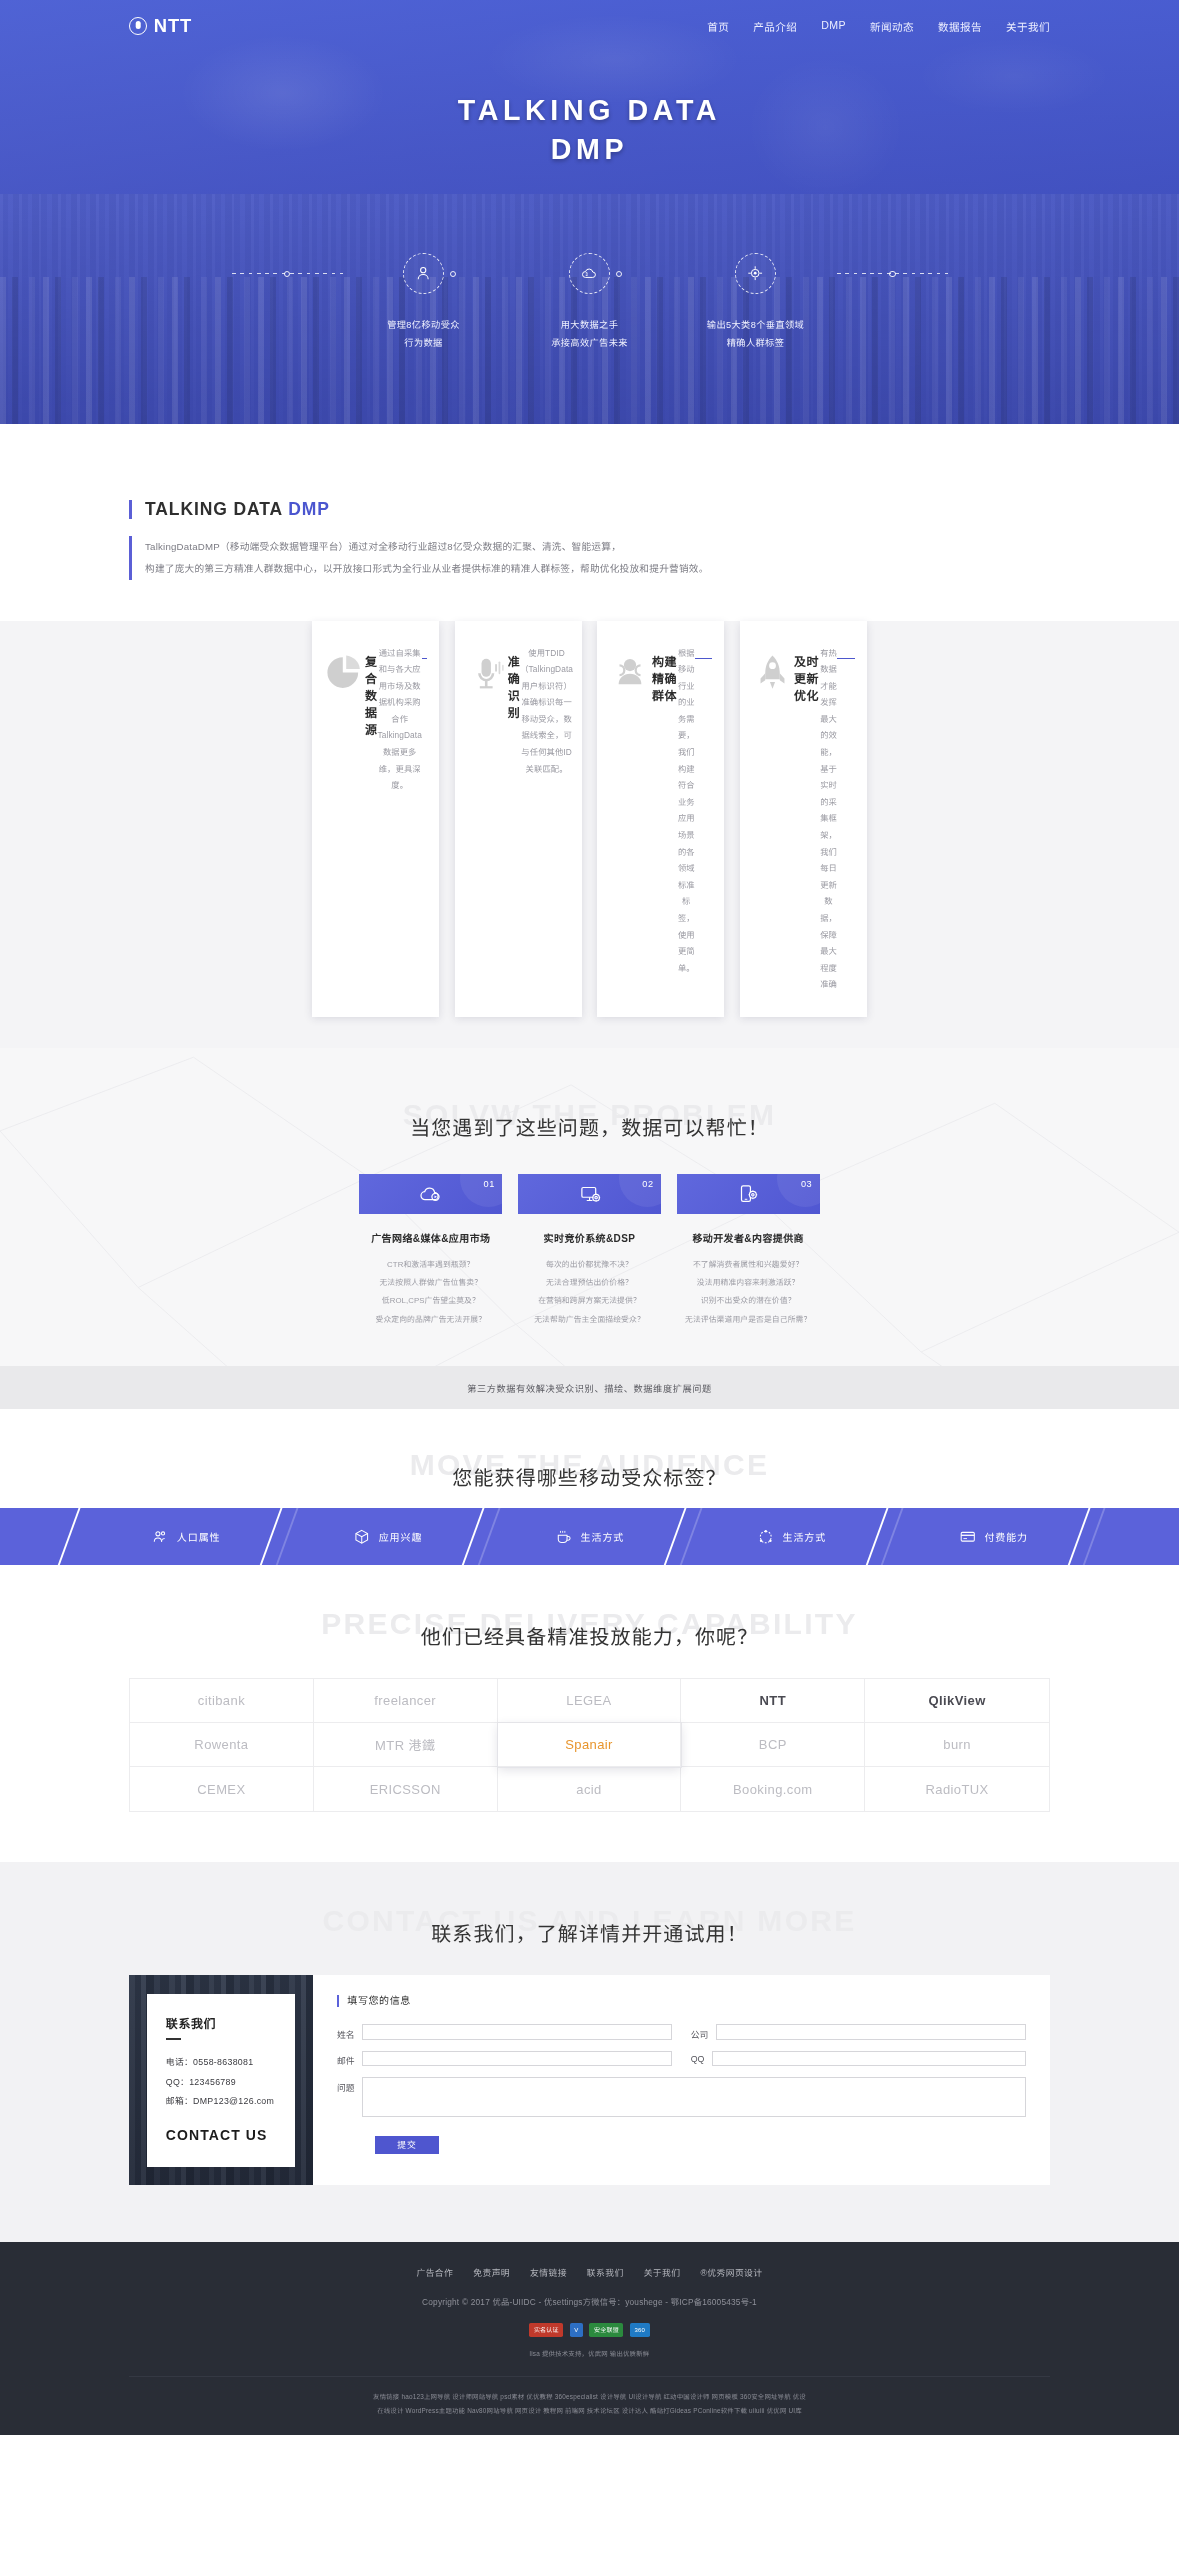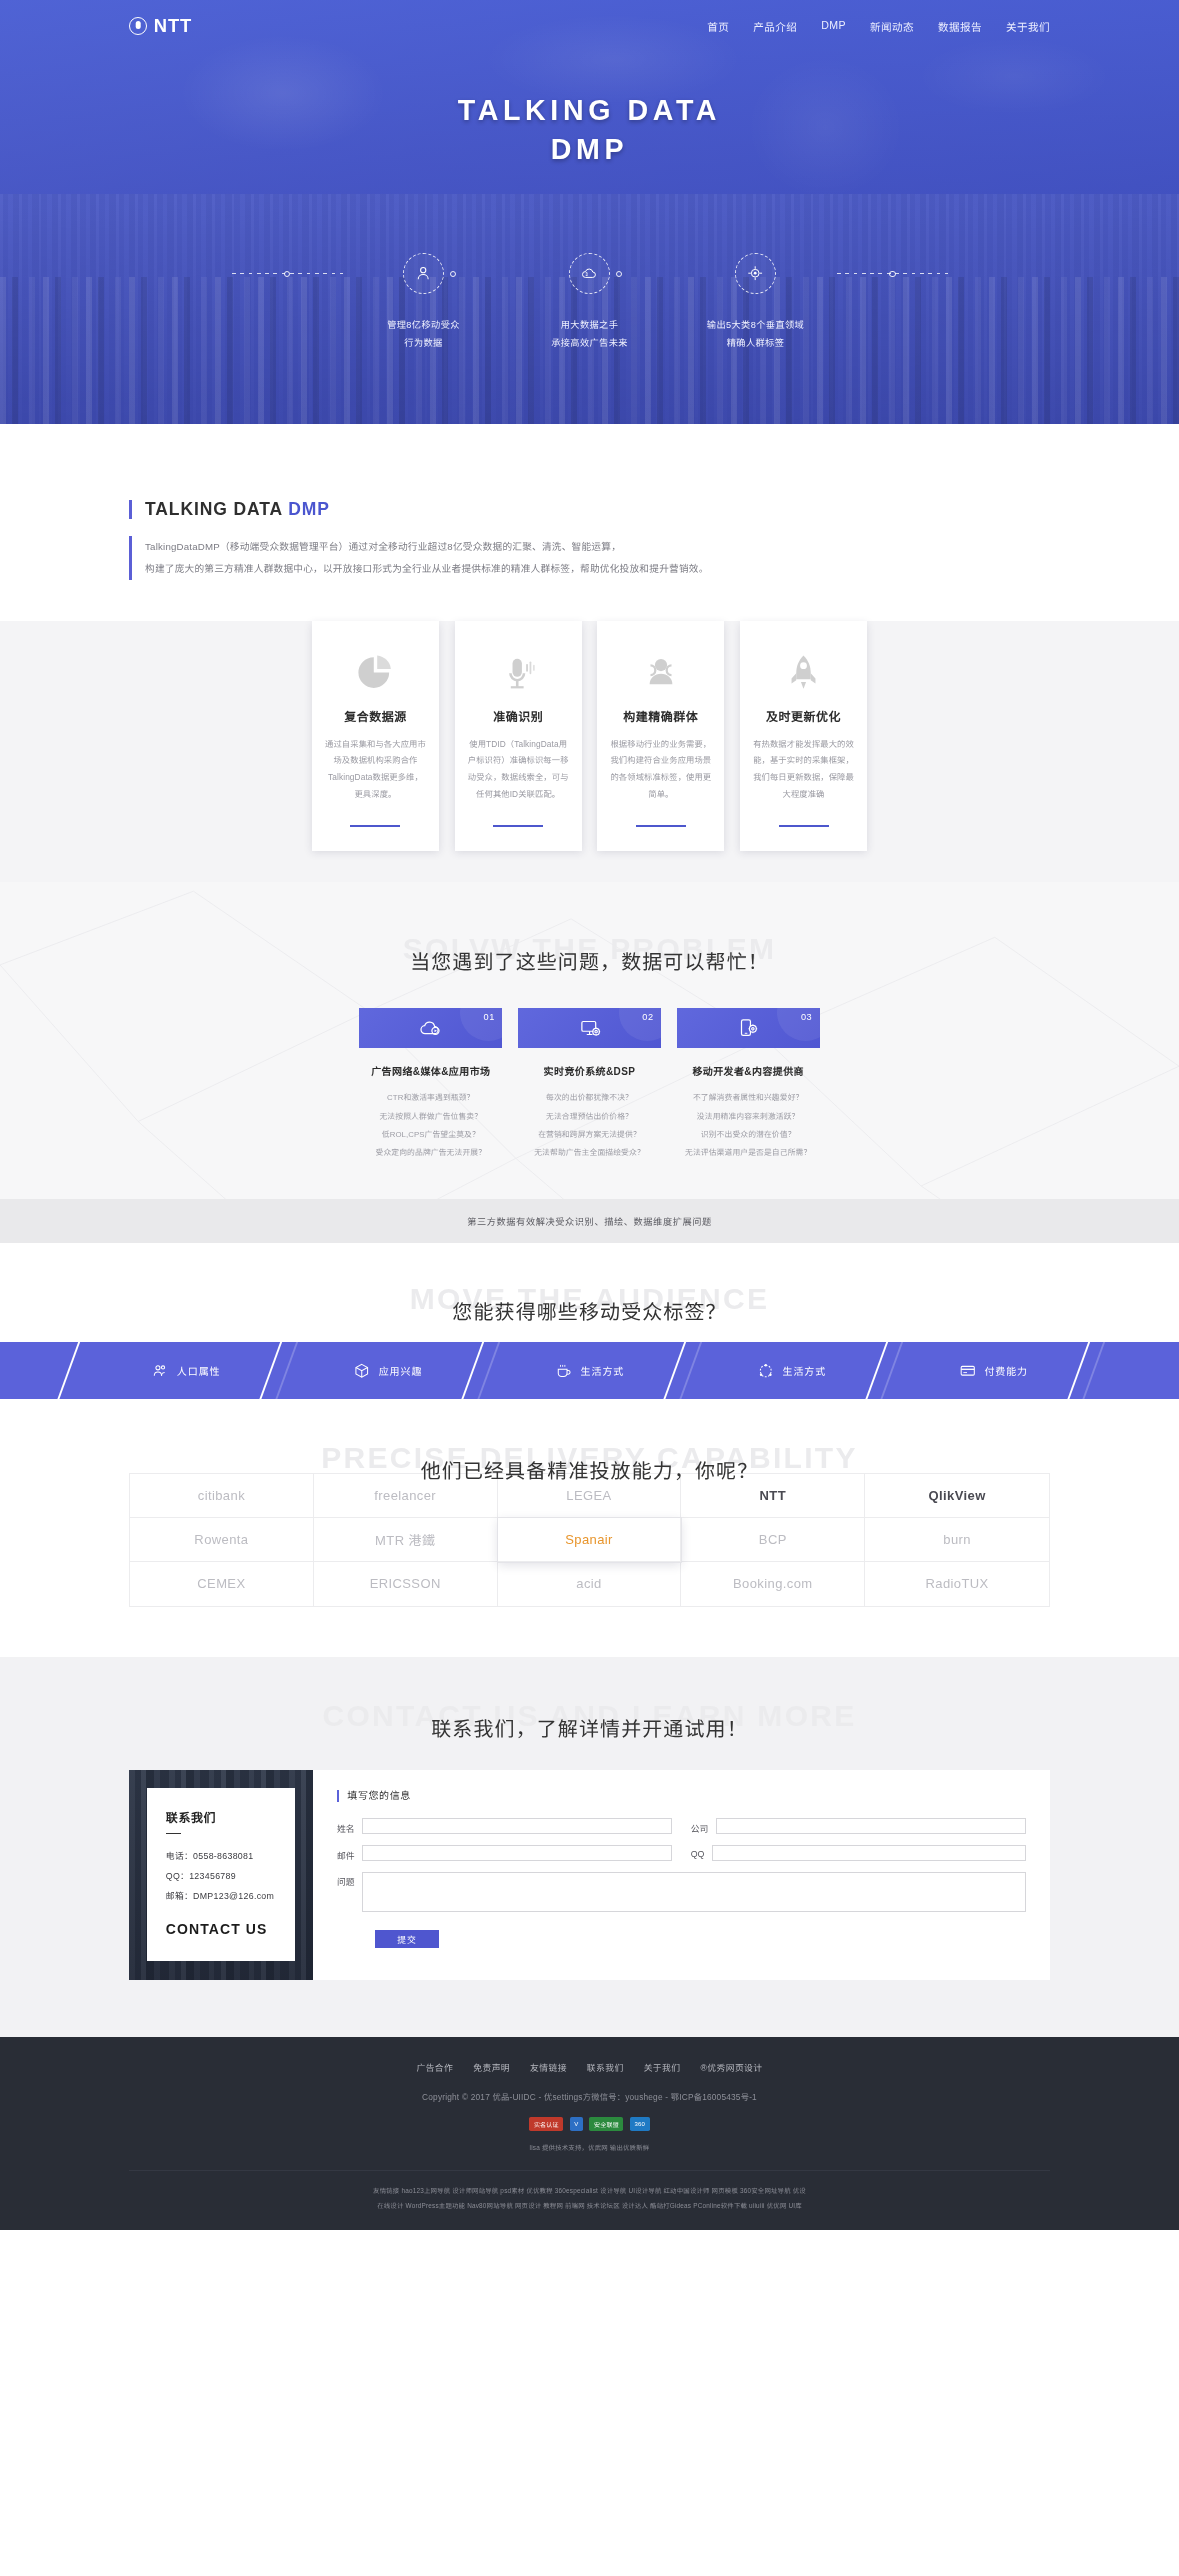--- a/index.html
+++ b/index.html
@@ -108,21 +108,21 @@
   
   .cards-band {
     background:#5660d8; padding:0; position:relative; height:101px;
   }
   .cards-zone { background:#f4f4f6; position:relative; }
   .cards-flow { position:relative; margin-top:-101px; padding-bottom:31px; }
   .cards { display:flex; gap:15.7px; justify-content:center; }
   .card {
     width:127px; background:#fff; padding:24px 12px 24px;
     box-shadow:0 1.8px 8.3px rgba(40,40,80,.13);
-    text-align:center; display:flex; flex-direction:column;
+    text-align:center; display:flex; flex-direction:row;
     min-height:230px;
   }
   .card-ico { height:55px; display:flex; align-items:center; justify-content:center; }
   .card-ico svg { fill:#cfcfcf; }
   .card-t { font-size:12px; font-weight:bold; color:#2c2c2c; margin:7.4px 0 12px; letter-spacing:0.5px; }
   .card-d { font-size:8.3px; color:#9a9aa2; line-height:2.0; letter-spacing:0.1px; flex:1; }
   .card-rule { width:50px; height:1.8px; background:#4d57cd; margin:13px auto 0; }
 
   
   .sec-head { position:relative; text-align:center; }
@@ -190,21 +190,21 @@
   .chev:last-child:after { display:none; }
   .chev.edge { flex:.42; }
   .chev.edge:after { display:none; }
   .chev svg { width:17.5px; height:17.5px; }
   .chev-l { font-size:10px; letter-spacing:0.9px; }
 
   
   .clients { background:#fff; padding:44px 0 50px; }
   .grid {
     display:grid; grid-template-columns:repeat(5,1fr);
-    border:0.9px solid #ececee; text-align:right;
+    border:0.9px solid #ececee; margin-top:39px;text-align:right;
   }
   .cell {
     height:44px; display:flex; align-items:center; justify-content:center;
     border-right:0.9px solid #ececee; border-bottom:0.9px solid #ececee;
     color:#bcbcc2; font-size:13px; letter-spacing:0.4px;
   }
   .cell:nth-child(5n) { border-right:none; }
   .cell:nth-child(n+11) { border-bottom:none; }
   .cell.hl {
     box-shadow:0 0 0 0.9px #e4e4e8, 0 2.8px 10px rgba(40,40,80,.14);

